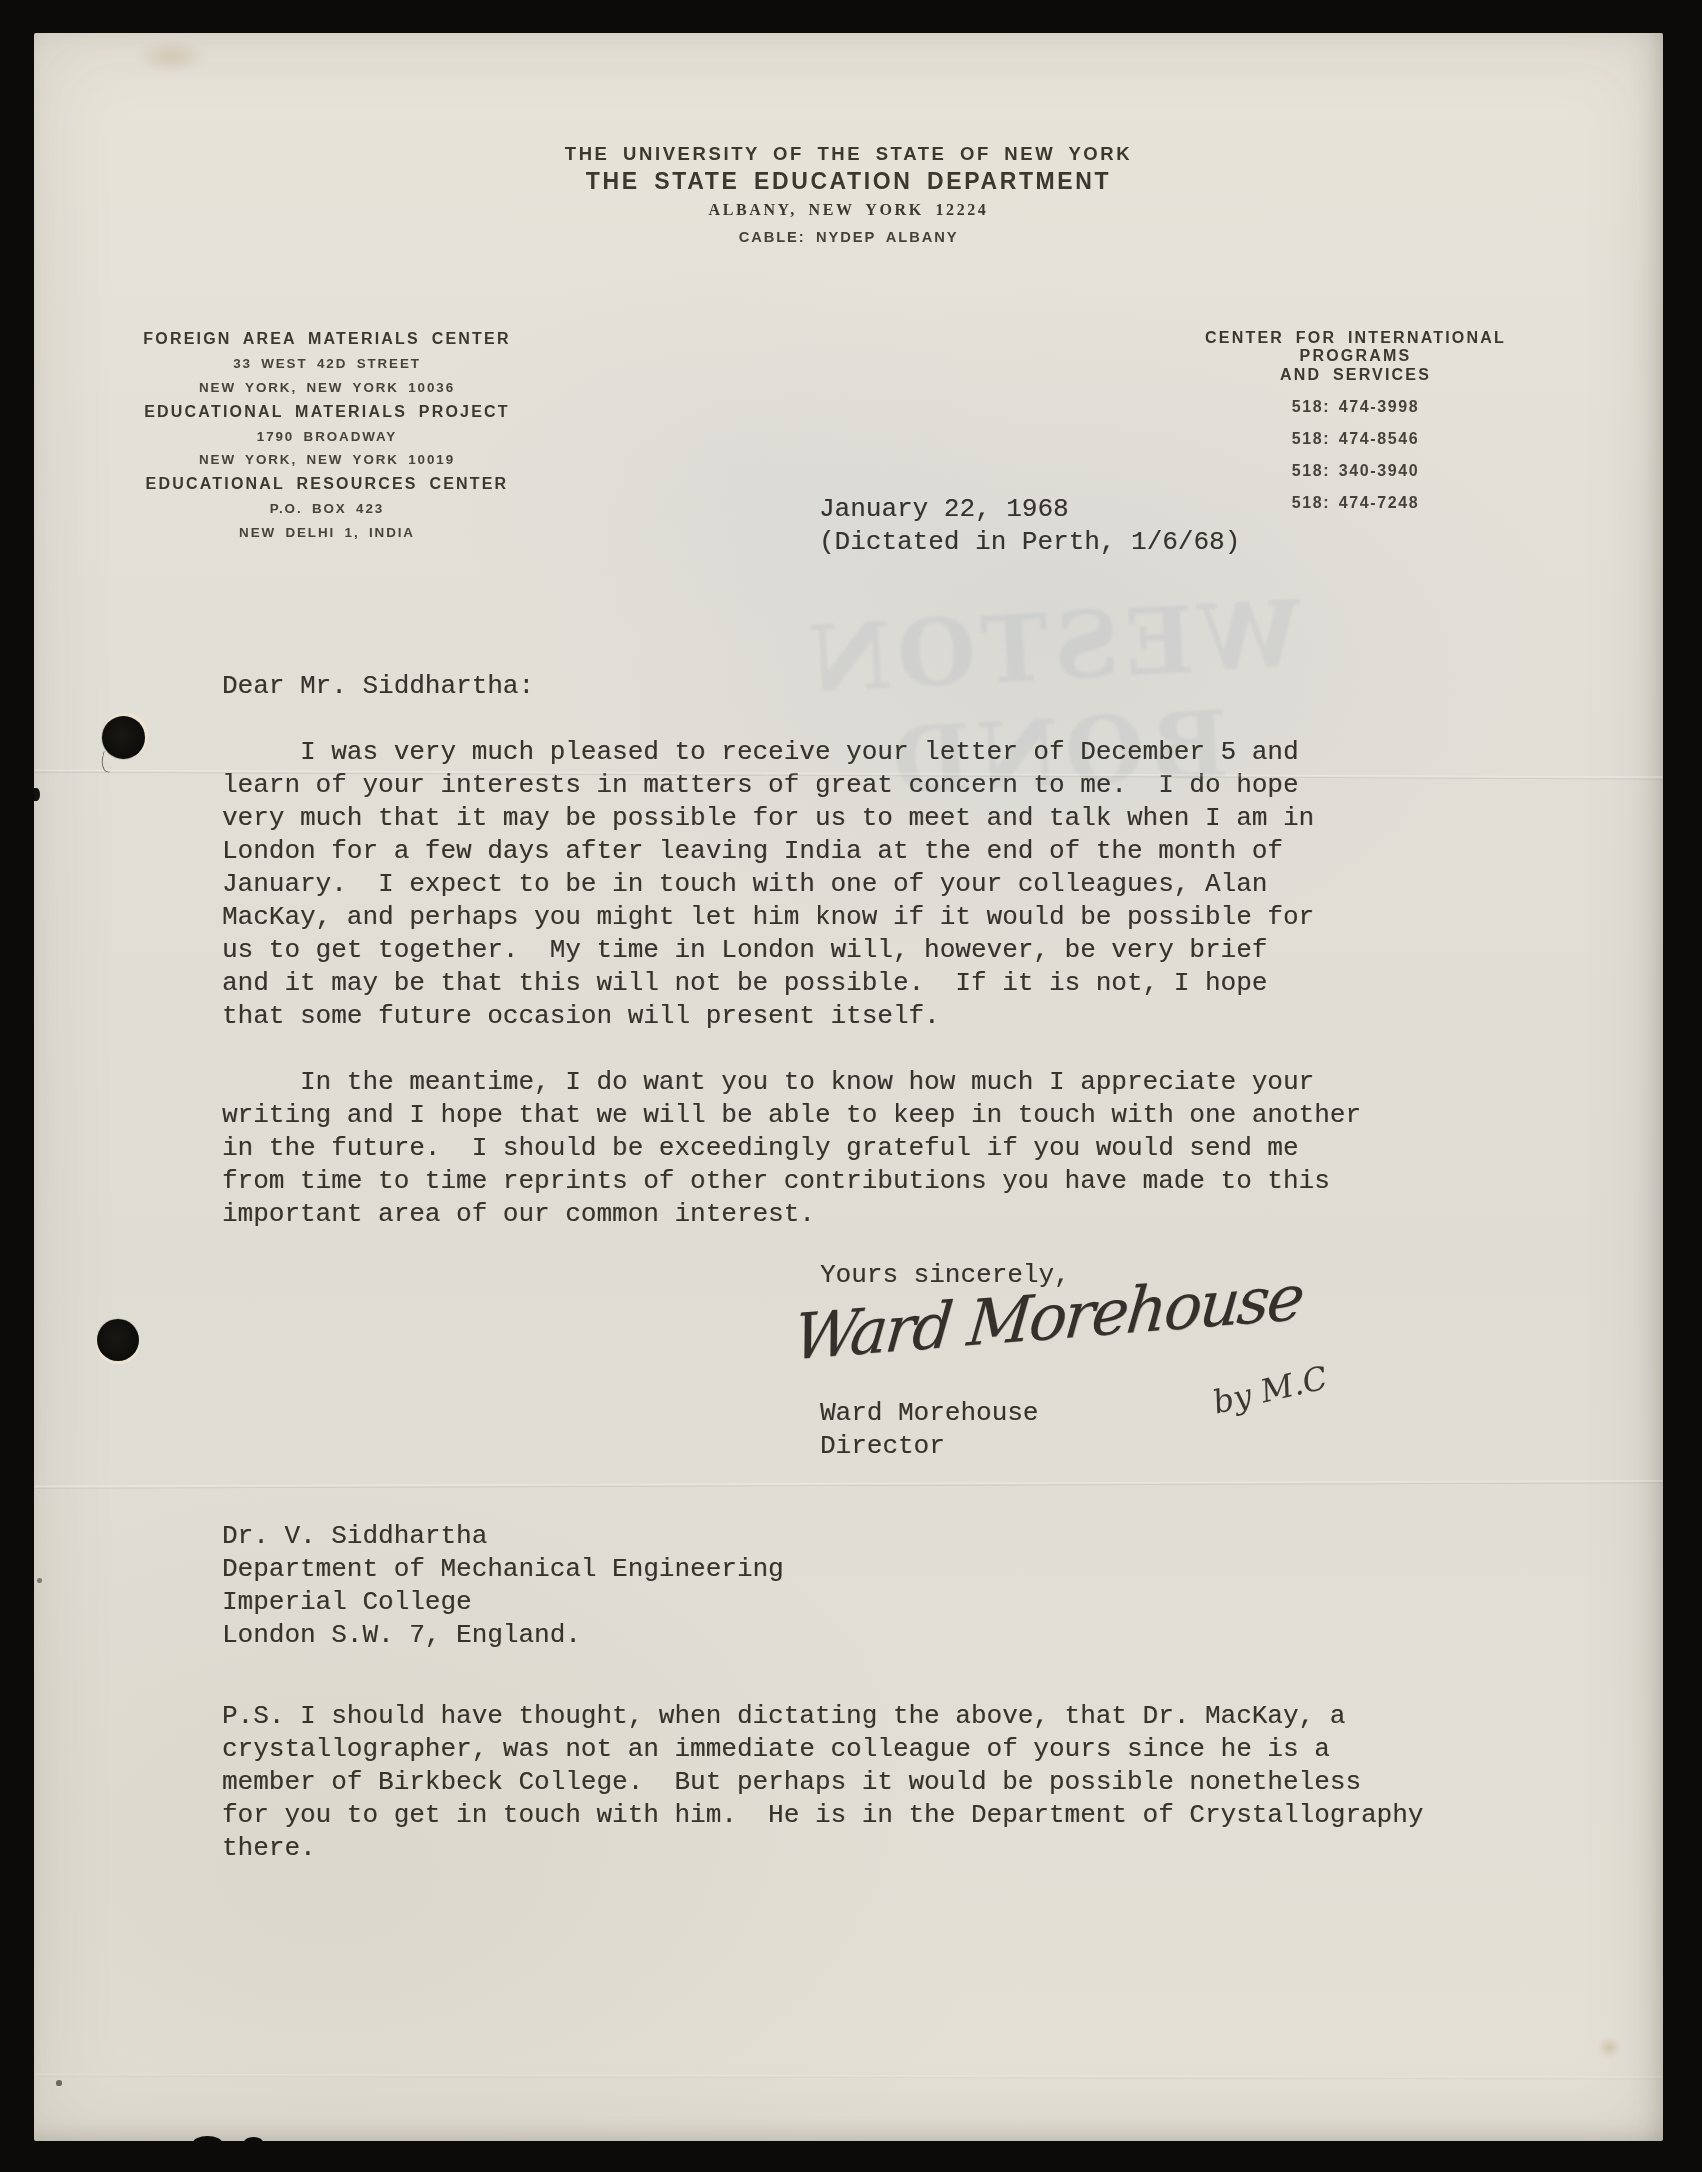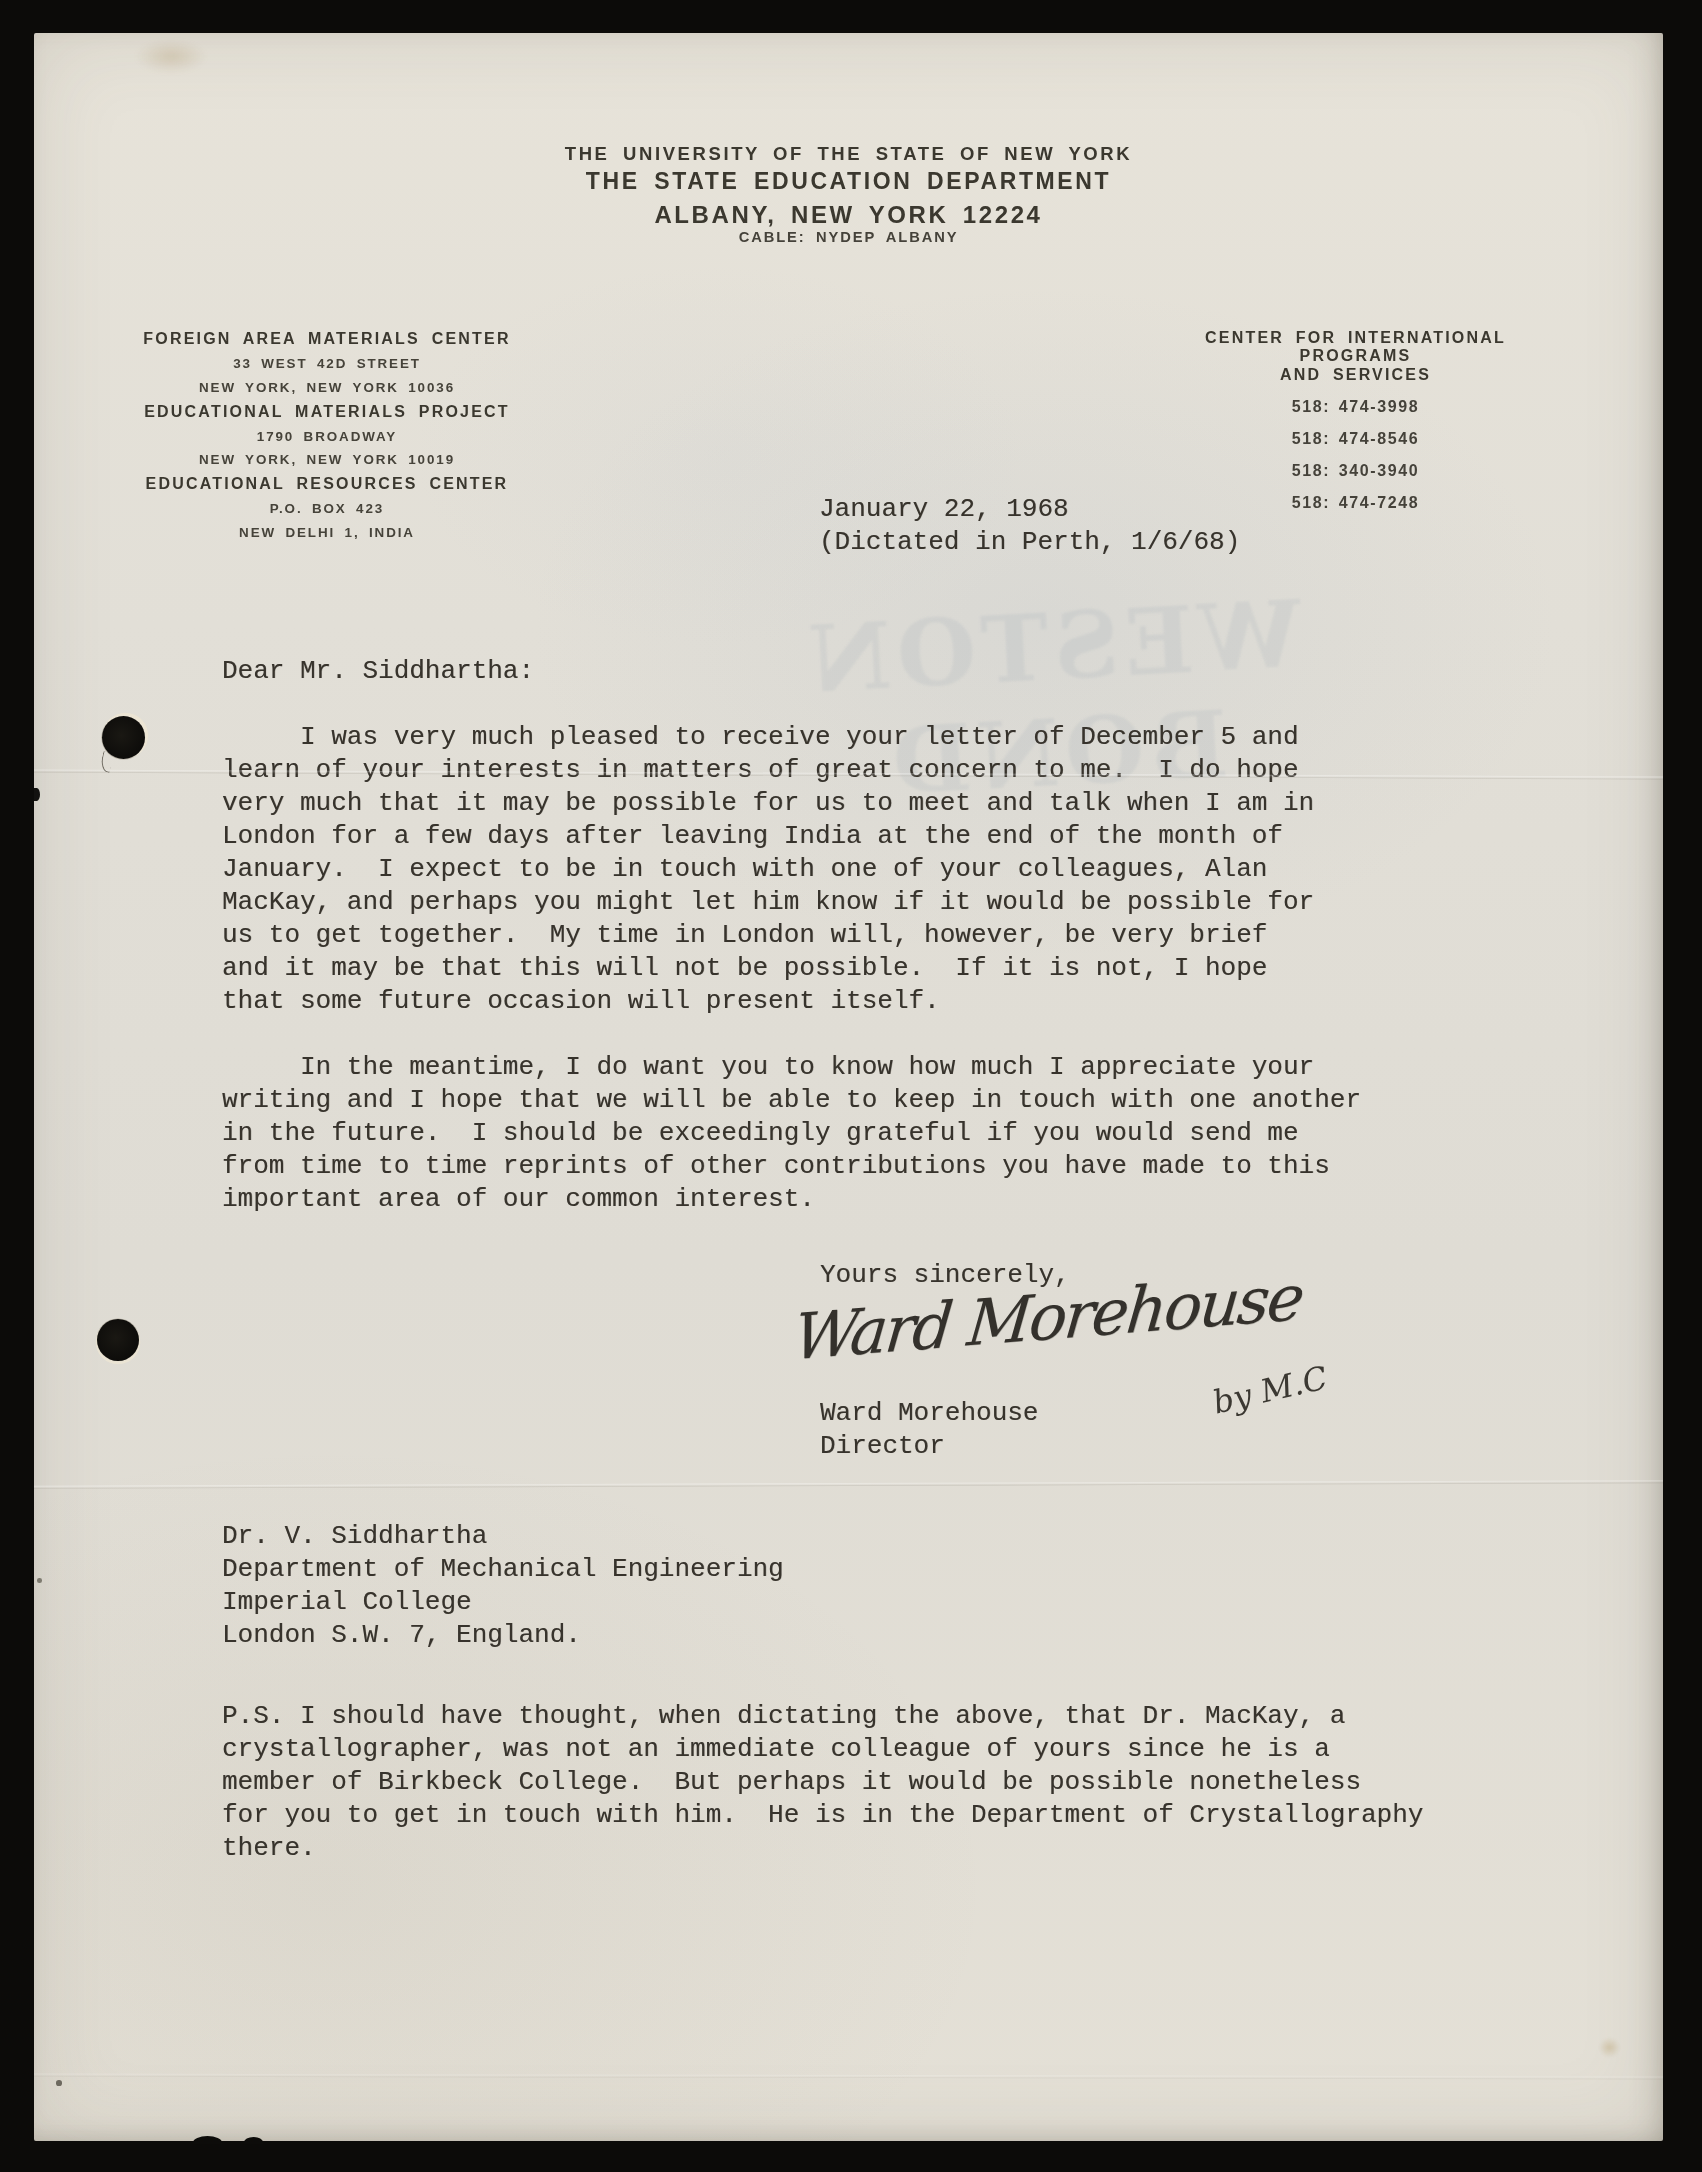--- a/index.html
+++ b/index.html
@@ -11,35 +11,35 @@
       radial-gradient(829px 542px at 62% 28%, rgba(168,180,194,0.16), transparent 62%),
       radial-gradient(510px 319px at 42% 20%, rgba(185,193,204,0.10), transparent 60%),
       radial-gradient(957px 638px at 18% 88%, rgba(125,115,92,0.07), transparent 70%),
       linear-gradient(180deg, #e7e3d9 0%, #e2dfd7 28%, #dfdcd4 58%, #e4e0d6 100%);
     box-shadow: inset 0 0 83px rgba(95,88,70,0.14), inset -18px 0 32px -18px rgba(80,74,58,0.30), inset 0 -12.8px 25.5px -14px rgba(80,74,58,0.22);
     border-radius:1.9px;}
   
   .print{position:absolute;left:0;right:0;text-align:center;color:#3b382f;font-weight:bold;}
   .lh1{top:110px;font-size:18.5px;letter-spacing:2.6px;word-spacing:5.7px;}
   .lh2{top:135px;font-size:23px;letter-spacing:2.6px;word-spacing:5.7px;}
-  .lh3{top:168px;font-size:24px;letter-spacing:2.6px;word-spacing:5.1px;}
+  .lh3{top:168px;font-size:16px;letter-spacing:2.6px;word-spacing:5.1px;font-family:Liberation Serif, serif;}
   .lh4{top:196px;font-size:14.7px;letter-spacing:1.9px;word-spacing:4.5px;color:#45423a;}
   .col{position:absolute;text-align:center;color:#413e35;font-weight:bold;}
   .col .org{font-size:16px;letter-spacing:2.2px;word-spacing:5.1px;color:#3b382f;}
   .col .adr{font-size:13.4px;letter-spacing:1.9px;word-spacing:3.8px;margin-top:8.3px;color:#46433a;}
   .left-col{left:70px;width:446px;top:297px;}
   .right-col{left:1130px;width:383px;top:296px;}
   .gap-block{margin-top:8px;}
   .phone{font-size:16px;letter-spacing:1.6px;word-spacing:2.6px;margin-top:14px;color:#45423a;}
   
   .type{position:absolute;margin:0;font-family:"Liberation Mono","DejaVu Sans Mono",monospace;
     font-size:26px;line-height:33px;color:#37332c;white-space:pre-wrap;
     text-shadow:0.4px 0.4px 0.6px rgba(55,51,44,0.38);}
   .bodyflow{position:absolute;left:188px;top:621px;width:1295px;}
-  .bodyflow pre{position:static;margin:1px 0 33px 0;}
+  .bodyflow pre{position:static;margin:16px 0 33px 0;}
   
   .sig-script{position:absolute;left:760px;top:1268px;font-family:"DejaVu Serif",serif;
     font-style:italic;font-size:63px;letter-spacing:-2.6px;color:#26231e;
     transform:rotate(-4.5deg) skewX(-10deg);transform-origin:left center;opacity:0.92;
     text-shadow:0.6px 0.6px 0.6px rgba(38,35,30,0.3);}
   .sig-note{position:absolute;left:1178px;top:1338px;font-family:"DejaVu Serif",serif;
     font-style:italic;font-size:32px;color:#2a2721;transform:rotate(-13deg);opacity:0.9;}
   
   .watermark{position:absolute;left:651px;top:561px;width:740px;text-align:center;
     font-family:"DejaVu Serif",serif;font-weight:bold;font-size:91px;letter-spacing:5.1px;

